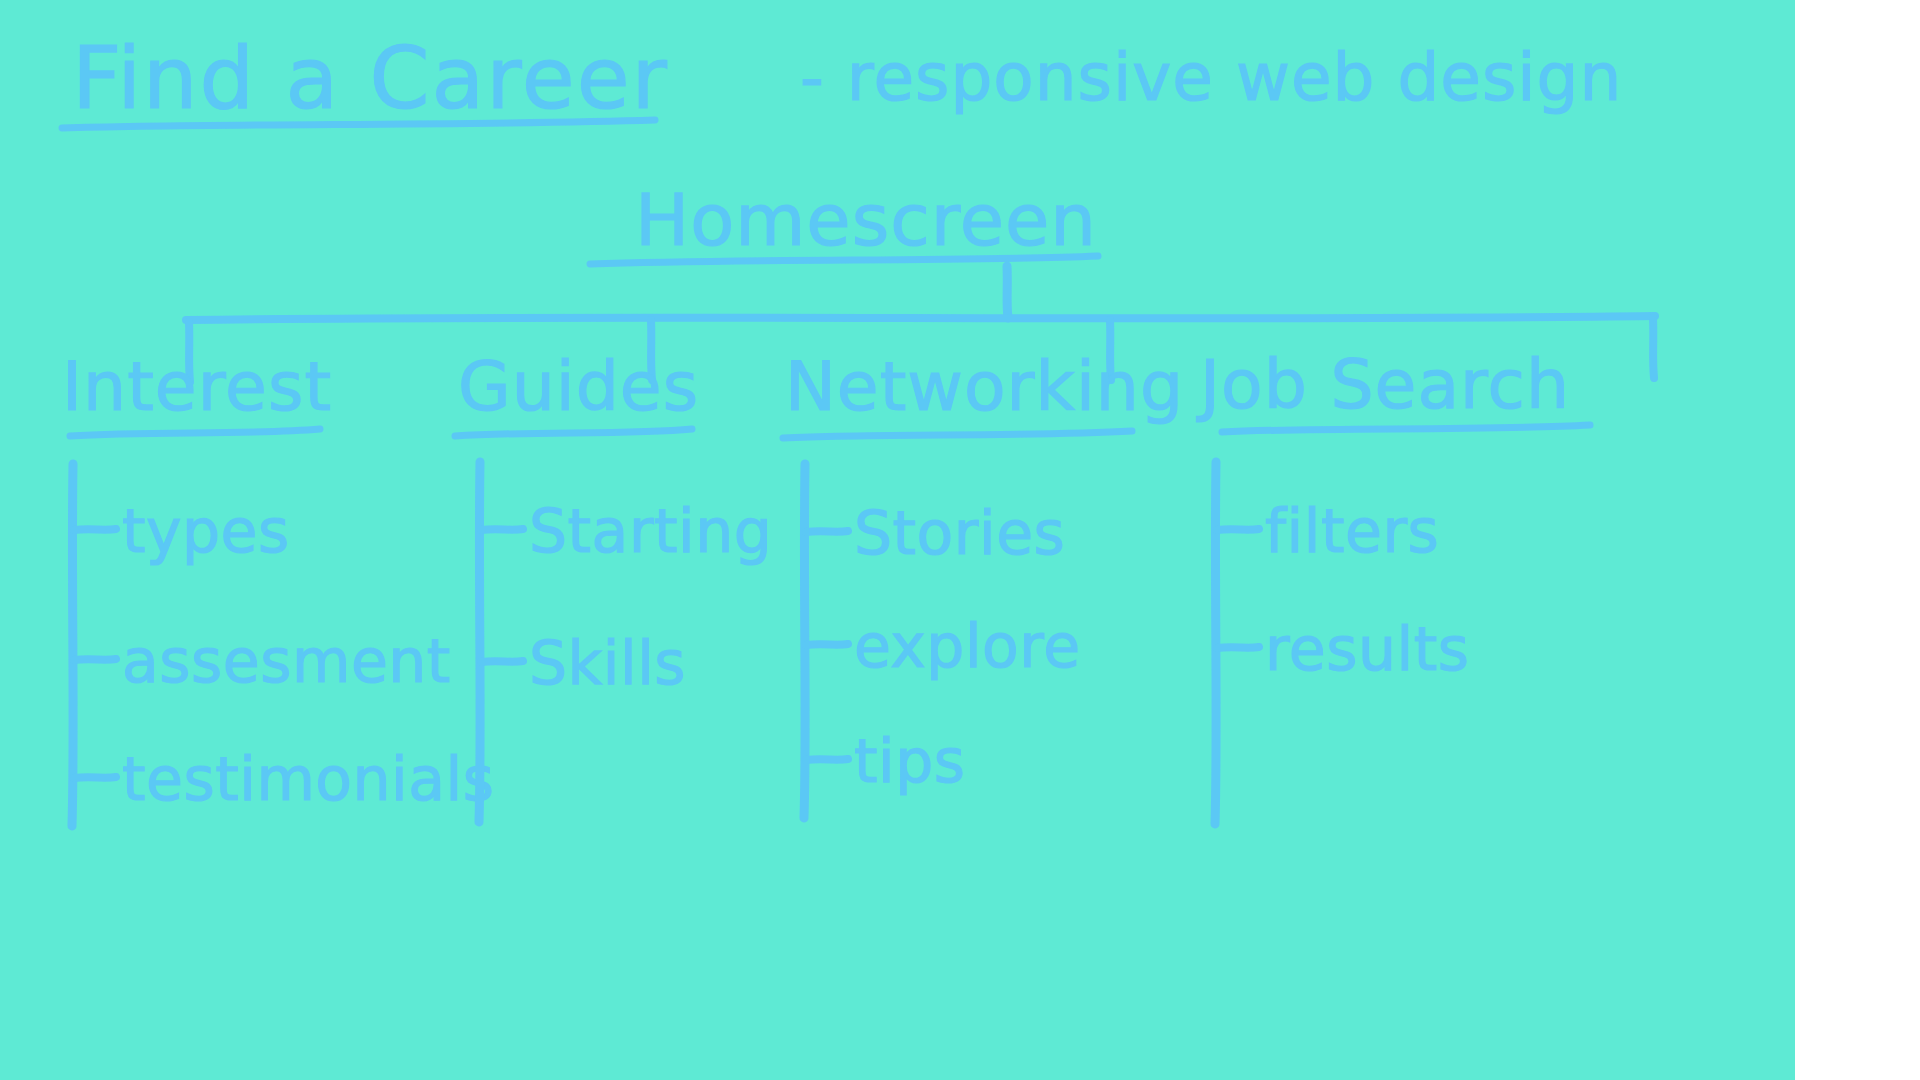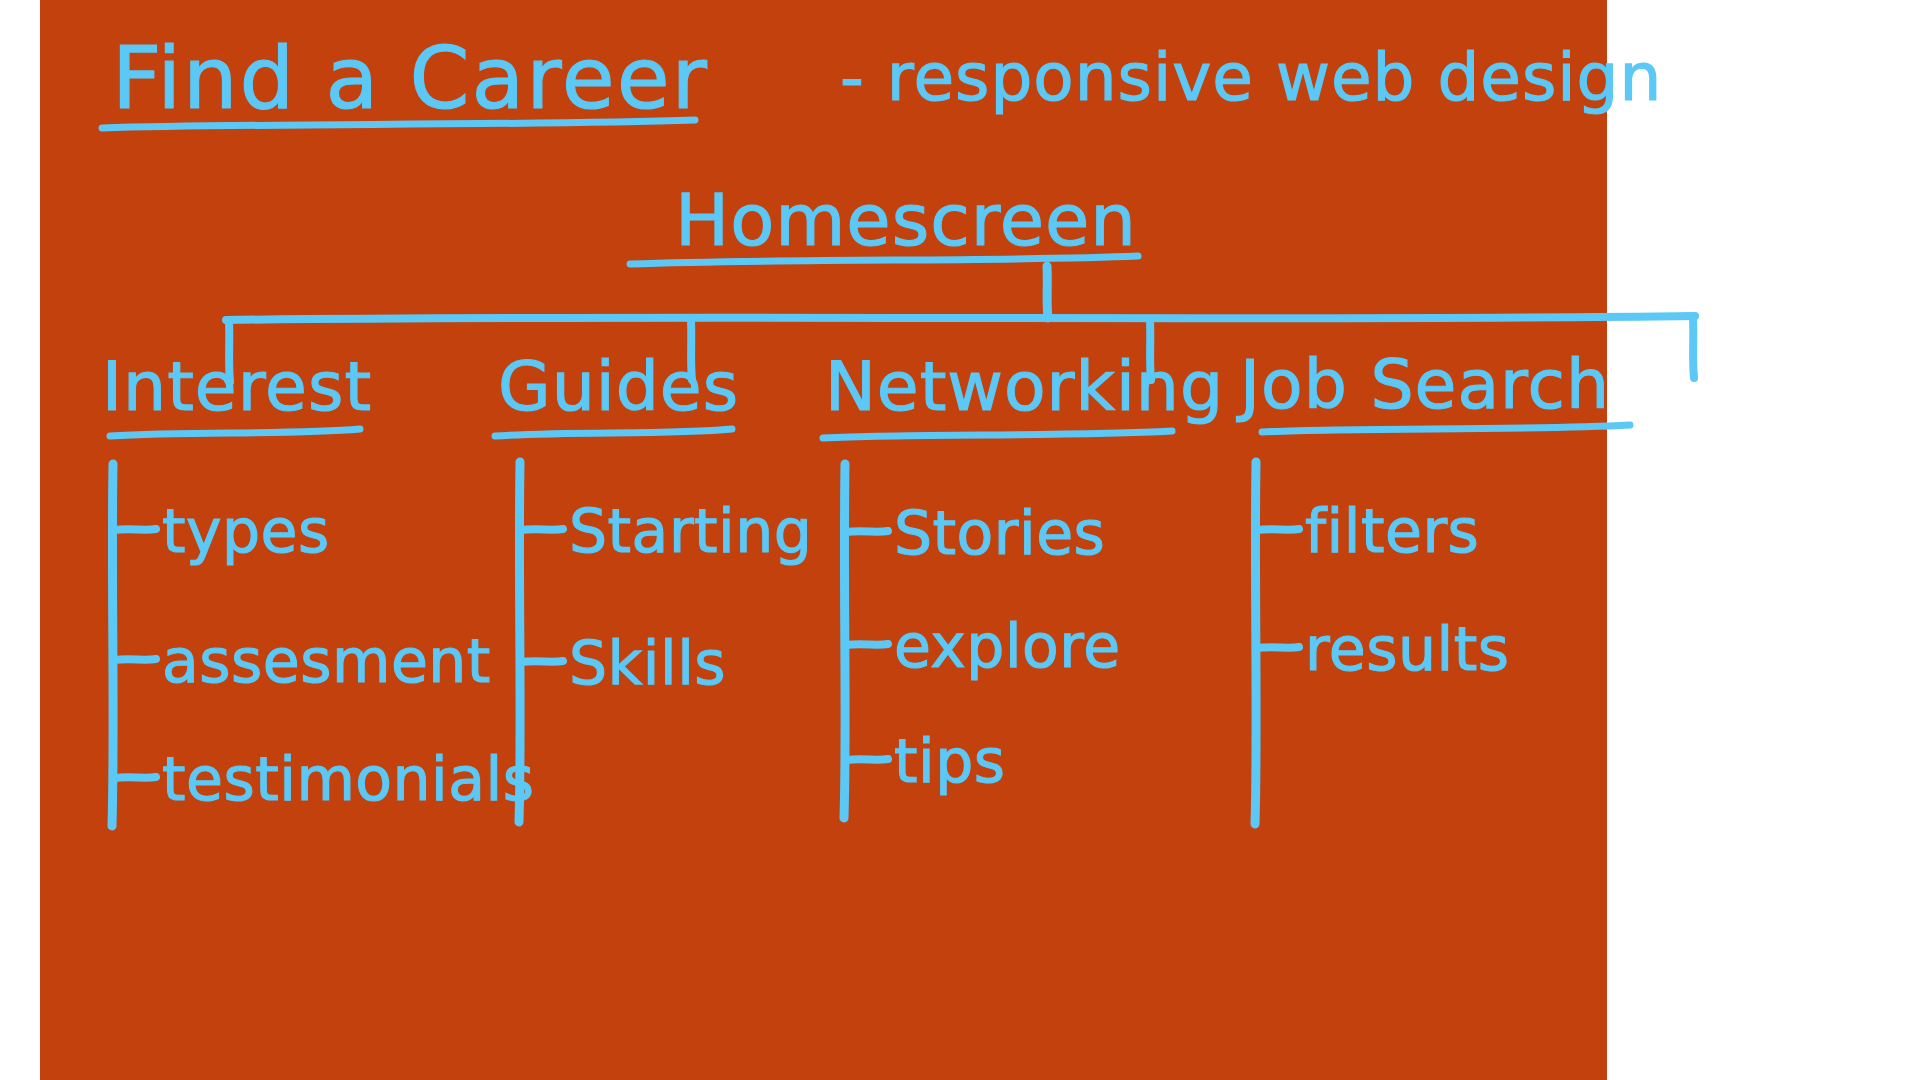--- a/index.html
+++ b/index.html
@@ -9,24 +9,23 @@
     background: #ffffff;
   }
   body {
     width: 1920px;
     height: 1080px;
     overflow: hidden;
     font-family: "DejaVu Sans", sans-serif;
   }
   #canvas {
     position: relative;
-    width: 1567px;
+    width: 1795px;
     height: 1080px;
-    background: #c2410c;
-    margin-left: 40px;
+    background: #5eead4;
   }
   #sketch {
     position: absolute;
     top: 0;
     left: 0;
     width: 1920px;
     height: 1080px;
   }
   
   .ink {

